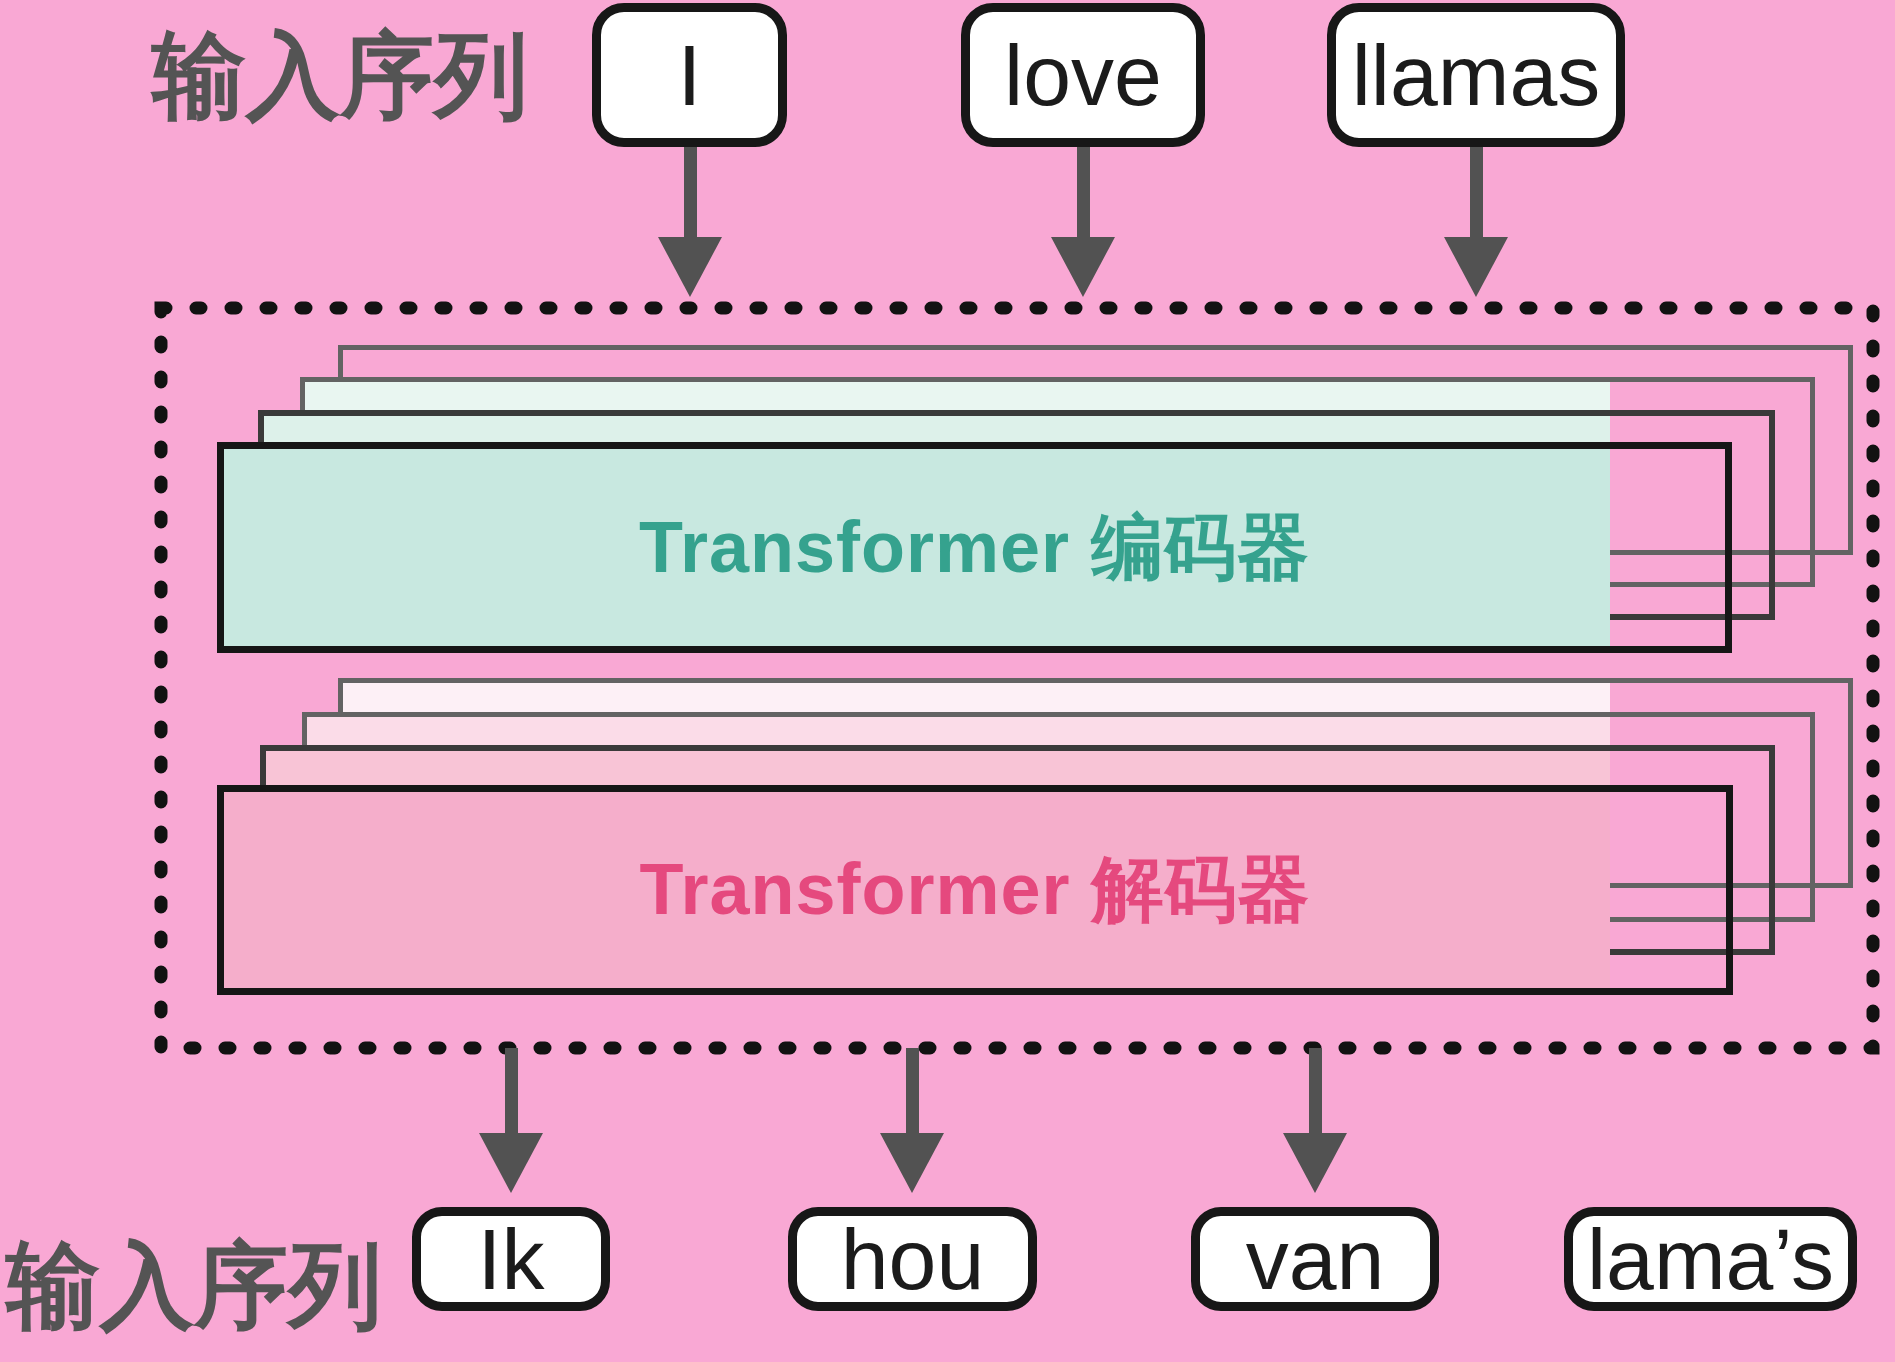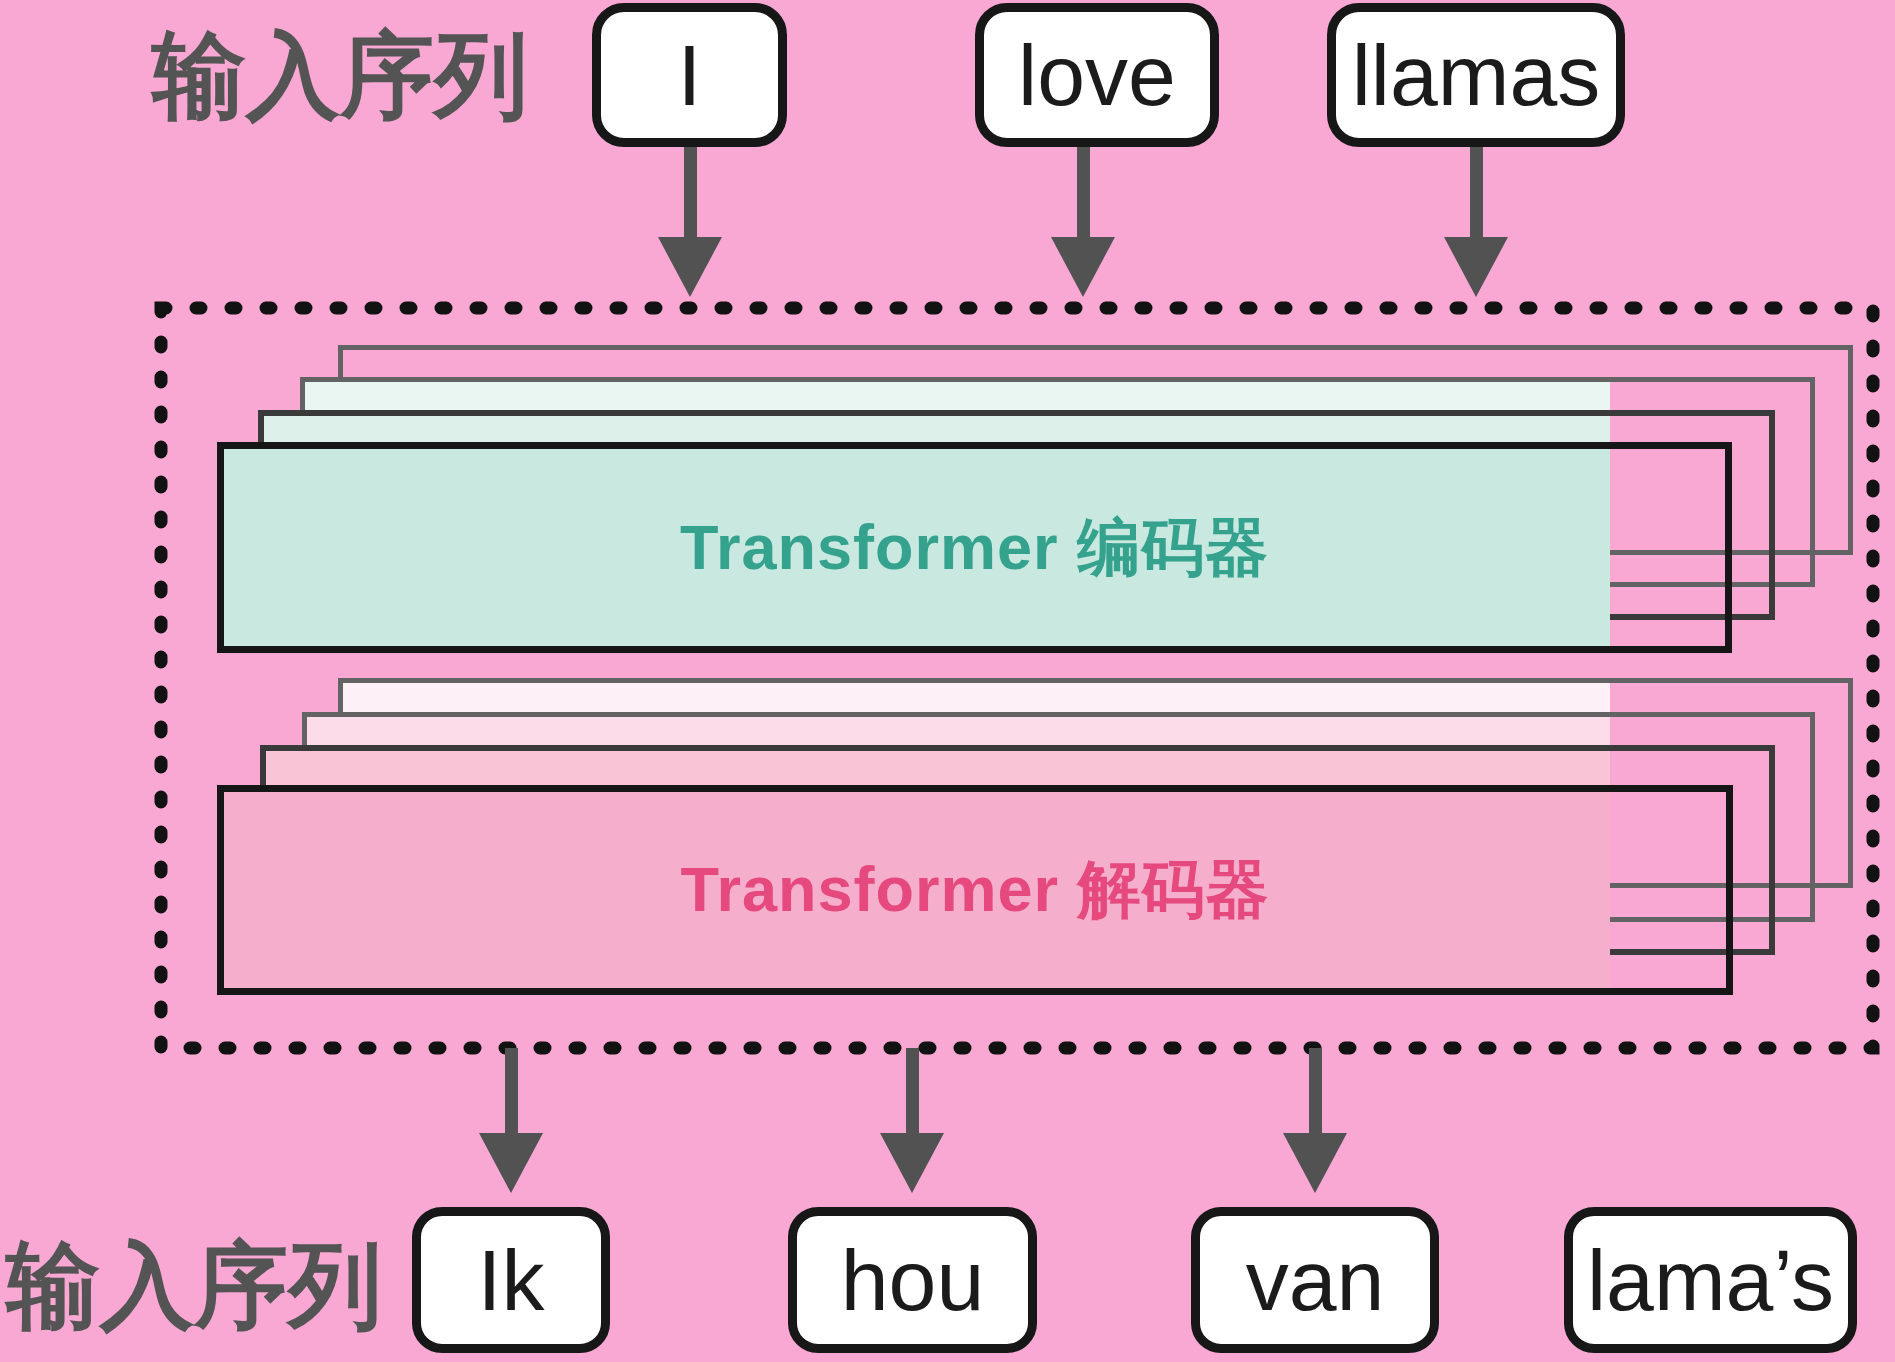--- a/index.html
+++ b/index.html
@@ -36,24 +36,24 @@
     border: 9px solid #171717;
     border-radius: 32px;
     display: flex;
     align-items: center;
     justify-content: center;
     font-size: 86px;
     color: #1b1b1b;
     white-space: nowrap;
   }
   #tok-i      { left: 592px;  width: 195px; }
-  #tok-love   { left: 961px;  width: 244px; margin-left: 14px; }
+  #tok-love   { left: 961px;  width: 244px; }
   #tok-llamas { left: 1327px; width: 298px; }
 
-  .outbox { top: 1207px; height: 146px; border-radius: 30px; }
+  .outbox { top: 1207px; height: 104px; border-radius: 30px; }
   #tok-ik    { left: 412px;  width: 198px; }
   #tok-hou   { left: 788px;  width: 249px; }
   #tok-van   { left: 1191px; width: 248px; }
   #tok-lamas { left: 1564px; width: 293px; }
 
   
   .arrow {
     position: absolute;
     width: 64px;
     display: flex;
@@ -108,21 +108,21 @@
             background: linear-gradient(90deg, #fbdce8 0 1303px, rgba(0,0,0,0) 1303px); }
   #dec-l2 { left: 260px; top: 745px; width: 1515px; height: 210px;
             border: 6px solid #3a3a3a; z-index: 4;
             background: linear-gradient(90deg, #f8c4d6 0 1344px, rgba(0,0,0,0) 1344px); }
   #dec-l1 { left: 217px; top: 785px; width: 1516px; height: 210px;
             border: 7px solid #161616; z-index: 5;
             background: linear-gradient(90deg, #f5aecb 0 1386px, rgba(0,0,0,0) 1386px);
             display: flex; align-items: center; justify-content: center; }
 
   .stack-label {
-    font-size: 63px;
+    font-size: 72px;
     font-weight: 600;
     letter-spacing: 1px;
     white-space: nowrap;
   }
   #enc-l1 .stack-label { color: #35a28e; }
   #dec-l1 .stack-label { color: #e5497e; }
 </style>
 </head>
 <body>
 

